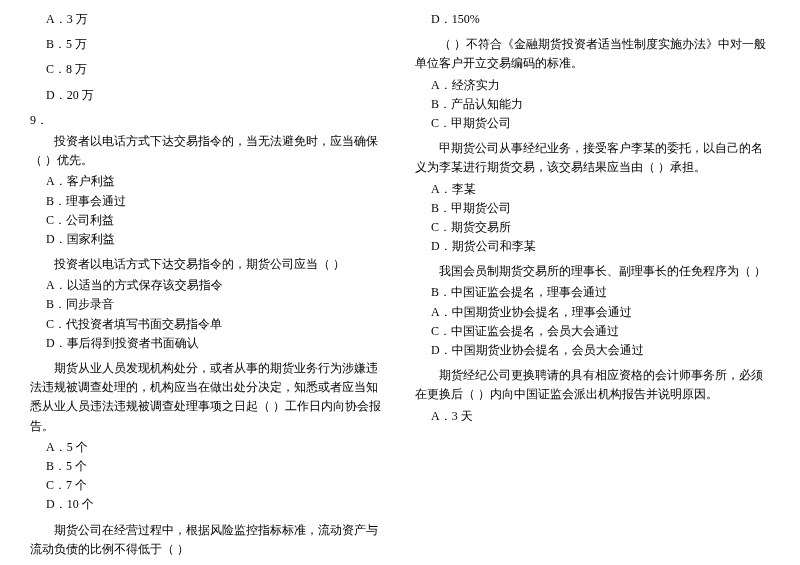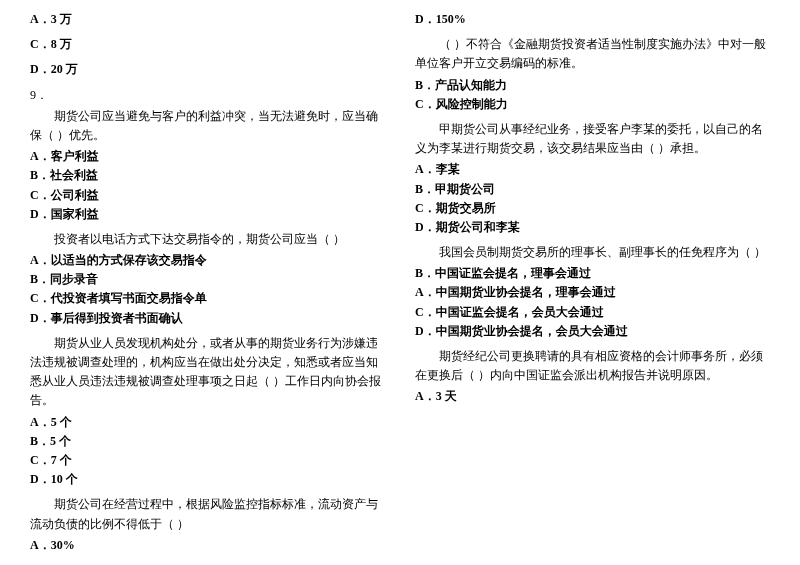--- a/index.html
+++ b/index.html
@@ -35,50 +35,53 @@
     }
     .question-block {
       margin-bottom: 6px;
     }
     .question-text {
       line-height: 1.6;
       text-indent: 0;
       margin-bottom: 2px;
     }
     .option {
+      margin-left: 16px;
       line-height: 1.6;
-      font-weight: bold;
     }
     .indent {
       text-indent: 2em;
     }
   </style>
 </head>
 <body>
 
 <div class="page-content">
   <div class="two-col">
 
     <div class="col-left">
 
       <div class="question-block">
         <div class="option">A．3 万</div>
       </div>
       <div class="question-block">
+        <div class="option">B．5 万</div>
+      </div>
+      <div class="question-block">
         <div class="option">C．8 万</div>
       </div>
       <div class="question-block">
         <div class="option">D．20 万</div>
       </div>
 
       <div class="question-block">
         <div class="question-text">9．</div>
-        <div class="question-text indent">期货公司应当避免与客户的利益冲突，当无法避免时，应当确保（    ）优先。</div>
+        <div class="question-text indent">投资者以电话方式下达交易指令的，当无法避免时，应当确保（    ）优先。</div>
         <div class="option">A．客户利益</div>
-        <div class="option">B．社会利益</div>
+        <div class="option">B．理事会通过</div>
         <div class="option">C．公司利益</div>
         <div class="option">D．国家利益</div>
       </div>
 
       <div class="question-block">
         <div class="question-text indent">投资者以电话方式下达交易指令的，期货公司应当（    ）</div>
         <div class="option">A．以适当的方式保存该交易指令</div>
         <div class="option">B．同步录音</div>
         <div class="option">C．代投资者填写书面交易指令单</div>
         <div class="option">D．事后得到投资者书面确认</div>
@@ -101,22 +104,23 @@
     </div>
 
     <div class="col-right">
 
       <div class="question-block">
         <div class="option">D．150%</div>
       </div>
 
       <div class="question-block">
         <div class="question-text indent">（    ）不符合《金融期货投资者适当性制度实施办法》中对一般单位客户开立交易编码的标准。</div>
+        <div class="option">A．经济实力</div>
         <div class="option">B．产品认知能力</div>
-        <div class="option">C．风险控制能力</div>
+        <div class="option">C．甲期货公司</div>
       </div>
 
       <div class="question-block">
         <div class="question-text indent">甲期货公司从事经纪业务，接受客户李某的委托，以自己的名义为李某进行期货交易，该交易结果应当由（    ）承担。</div>
         <div class="option">A．李某</div>
         <div class="option">B．甲期货公司</div>
         <div class="option">C．期货交易所</div>
         <div class="option">D．期货公司和李某</div>
       </div>
 

